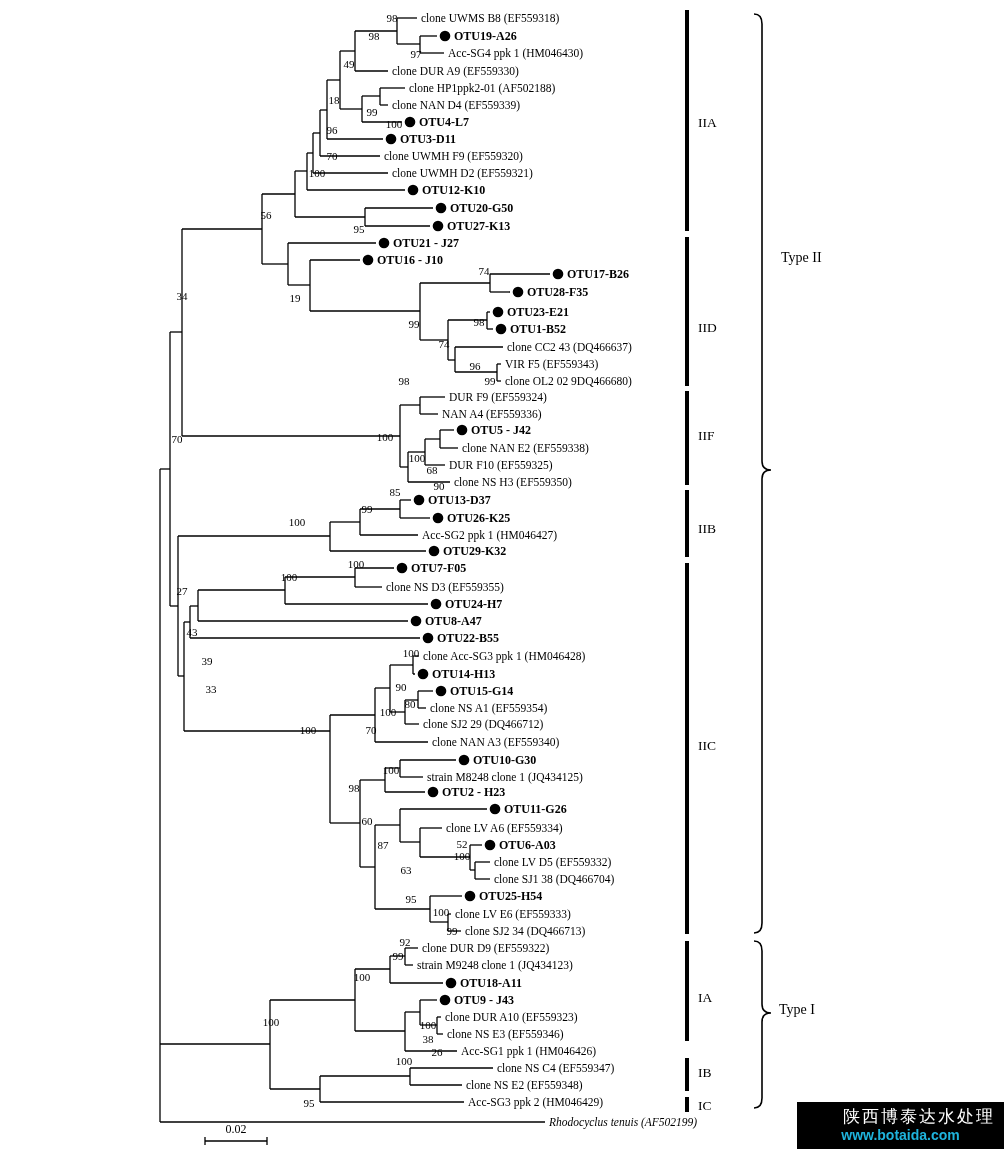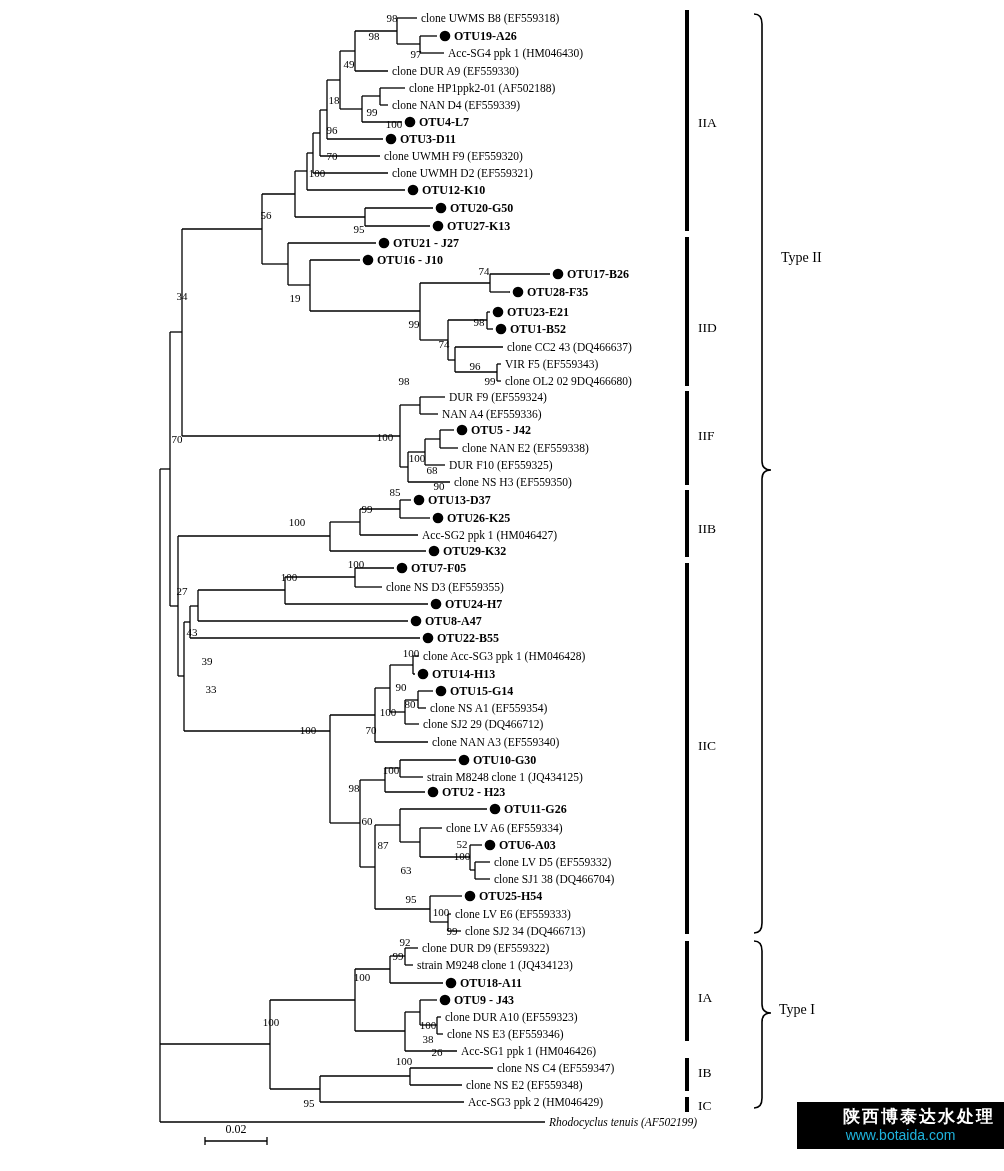--- a/index.html
+++ b/index.html
@@ -3,22 +3,22 @@
 <meta charset="utf-8">
 <style>
   html,body{margin:0;padding:0;background:#ffffff;}
   .figure{position:relative;width:1004px;height:1171px;background:#ffffff;overflow:hidden;
           font-family:"Liberation Serif","DejaVu Serif",serif;}
   #tree-svg{position:absolute;left:0;top:0;}
   #tree-svg text{font-family:"Liberation Serif","DejaVu Serif",serif;fill:#000;}
   .watermark{position:absolute;left:797px;top:1102px;width:207px;height:47px;background:#000;
              display:flex;flex-direction:column;justify-content:center;align-items:center;
              font-family:"Liberation Sans","DejaVu Sans",sans-serif;line-height:1.25;}
-  .wm-cn{color:#ffffff;font-size:17px;letter-spacing:2px;font-weight:bold;margin-left:37px;}
-  .wm-url{color:#1fb3dc;font-size:14px;font-weight:normal;}
+  .wm-cn{color:#ffffff;font-size:17px;letter-spacing:2px;font-weight:normal;margin-left:37px;}
+  .wm-url{color:#1fb3dc;font-size:14px;font-weight:bold;}
 </style>
 </head>
 <body>
 
 <div class="figure">
   <svg id="tree-svg" width="1004" height="1171" viewBox="0 0 1004 1171" xmlns="http://www.w3.org/2000/svg">
       <line x1="420" y1="36" x2="420" y2="53" stroke="#000000" stroke-width="1.3"></line>
       <line x1="397" y1="18" x2="397" y2="44" stroke="#000000" stroke-width="1.3"></line>
       <line x1="355" y1="31" x2="355" y2="71" stroke="#000000" stroke-width="1.3"></line>
       <line x1="380" y1="88" x2="380" y2="105" stroke="#000000" stroke-width="1.3"></line>

